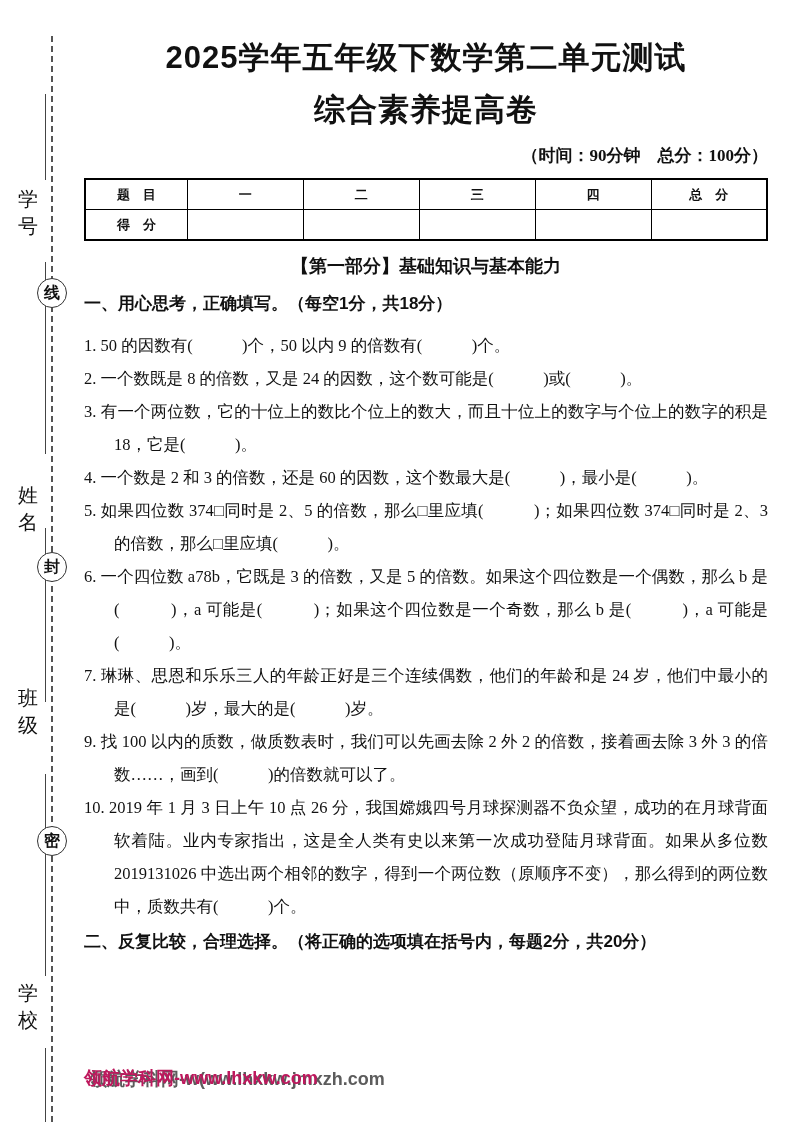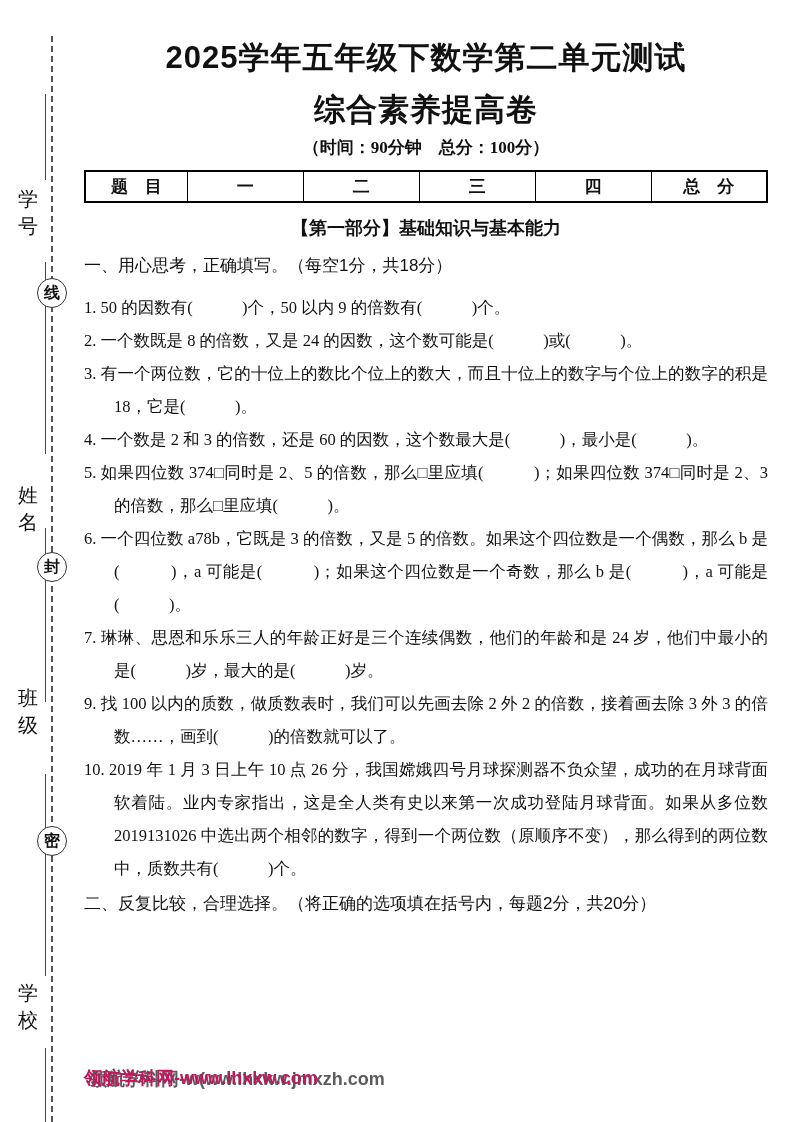--- a/index.html
+++ b/index.html
@@ -26,31 +26,31 @@
     font-size:20px;line-height:27px;word-break:break-all;letter-spacing:0;
     font-family:"Liberation Serif","DejaVu Serif",serif;}
   .l0{top:186px;} .l1{top:482px;} .l2{top:685px;font-family:Liberation Serif, serif;} .l3{top:980px;}
 
   
   .content{position:absolute;left:84px;top:36px;width:684px;}
   .title{margin:0;text-align:center;font-size:31px;line-height:44px;
     font-weight:bold;letter-spacing:1px;
     font-family:"Liberation Sans","DejaVu Sans",sans-serif;}
   .title2{margin-top:8px;}
-  .subtitle{margin-top:4px;text-align:center;font-size:17px;font-weight:bold;
+  .subtitle{margin-top:12px;text-align:right;font-size:17px;font-weight:bold;
     line-height:24px;}
   table.score{width:100%;margin-top:10px;border-collapse:collapse;
     border:2px solid #000;}
   table.score td{border:1.5px solid #000;height:27px;text-align:center;
-    font-size:17px;font-weight:bold;
+    font-size:13px;font-weight:bold;
     font-family:"Liberation Sans","DejaVu Sans",sans-serif;}
   .part-header{margin-top:12px;text-align:center;font-size:18px;
     font-weight:bold;line-height:26px;
     font-family:"Liberation Sans","DejaVu Sans",sans-serif;}
-  .sec-heading{margin-top:10px;font-size:17px;font-weight:normal;line-height:30px;
+  .sec-heading{margin-top:10px;font-size:17px;font-weight:bold;line-height:30px;
     font-family:"Liberation Sans","DejaVu Sans",sans-serif;}
   .questions{margin-top:10px;}
   .q{margin:0;font-size:16.5px;line-height:33px;text-align:justify;
     padding-left:30px;text-indent:-30px;}
   .sec2{margin-top:4px;}
 
   
   .watermark{position:absolute;left:84px;top:1066px;height:26px;
     font-size:18px;font-weight:bold;white-space:nowrap;
     font-family:"Liberation Sans","DejaVu Sans",sans-serif;}
@@ -95,20 +95,28 @@
       </colgroup>
       <tbody>
         <tr>
           <td>题　目</td>
           <td>一</td>
           <td>二</td>
           <td>三</td>
           <td>四</td>
           <td>总　分</td>
         </tr>
+        <tr>
+          <td>得　分</td>
+          <td></td>
+          <td></td>
+          <td></td>
+          <td></td>
+          <td></td>
+        </tr>
       </tbody>
     </table>
 
     <div class="part-header">【第一部分】基础知识与基本能力</div>
 
     <div class="sec-heading">一、用心思考，正确填写。（每空1分，共18分）</div>
 
     <div class="questions">
       <p class="q">1. 50 的因数有(　　　)个，50 以内 9 的倍数有(　　　)个。</p>
       <p class="q">2. 一个数既是 8 的倍数，又是 24 的因数，这个数可能是(　　　)或(　　　)。</p>

